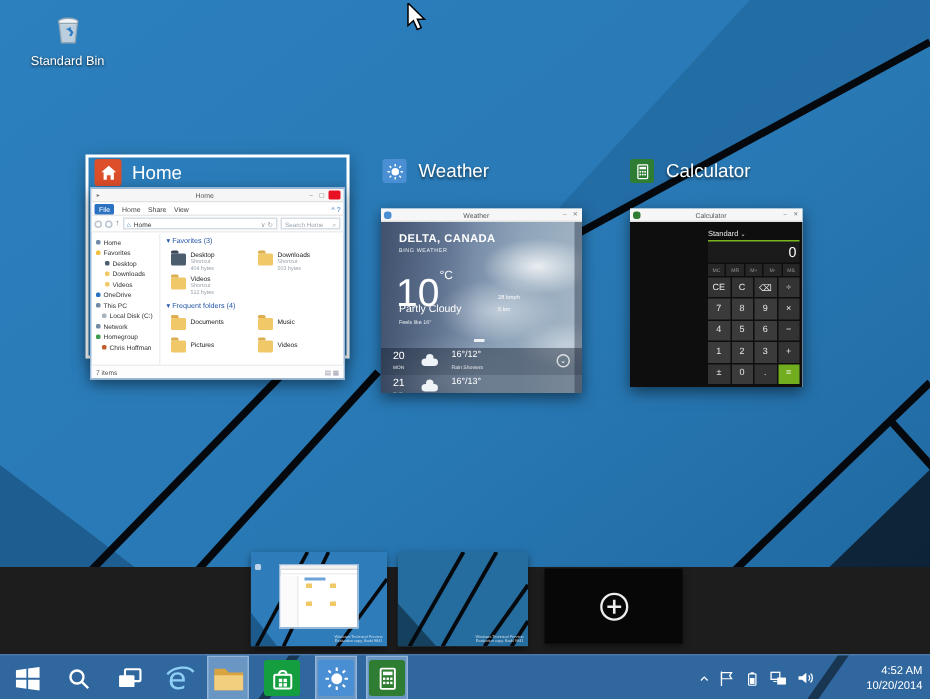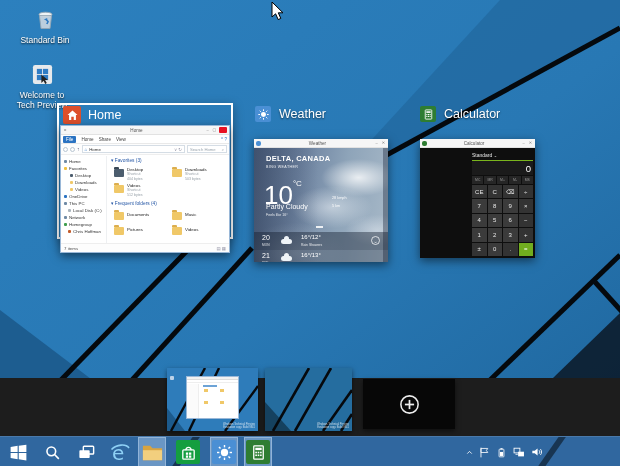--- a/index.html
+++ b/index.html
@@ -209,27 +209,20 @@
       <line x1="488" y1="382" x2="620" y2="255"></line>
       <line x1="595" y1="282" x2="624" y2="314"></line>
     </g>
   </svg>
 
   <div class="desk-icon" style="left:5px;top:6px;">
     <svg width="27" height="27">
         <use href="#sym-trash"></use>
       </svg>
     <div>Standard Bin</div>
-  </div>
-  <div class="desk-icon" style="left:2px;top:61px;">
-    <svg width="27" height="27">
-        <use href="#sym-preview"></use>
-      </svg>
-    <div>Welcome to</div>
-    <div>Tech Preview</div>
   </div>
 
   <div class="selection" style="left:57px;top:103px;width:176px;height:136px;">
     <div class="sel-head">
       <span class="tile" style="width:18px;height:18px;background:#dd4f2b;">
         <svg width="15" height="15">
             <use href="#sym-house"></use>
           </svg>
       </span>
       <span>Home</span>
@@ -579,19 +572,23 @@
       <svg width="13" height="13">
           <use href="#sym-battery"></use>
         </svg>
       <svg width="14" height="14">
           <use href="#sym-network"></use>
         </svg>
       <svg width="14" height="14">
           <use href="#sym-volume"></use>
         </svg>
     </div>
+    <div class="clock">
+      <div>4:52 AM</div>
+      <div>10/20/2014</div>
+    </div>
   </div>
 
   <svg class="abs" style="left:271px;top:2px;" width="14" height="20" viewBox="0 0 14 20">
     <path d="M1 0 L1 15 L4.6 11.8 L7.2 17.6 L9.8 16.4 L7.3 10.8 L12 10.8 Z" fill="#fff" stroke="#000" stroke-width="1"></path>
   </svg>
 
 </div>
 
 </body></html>

